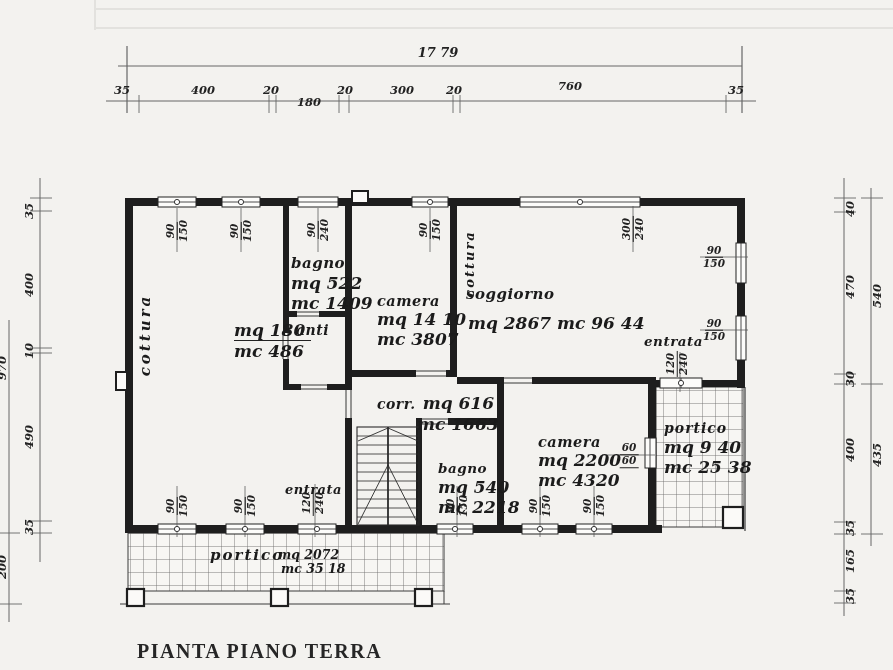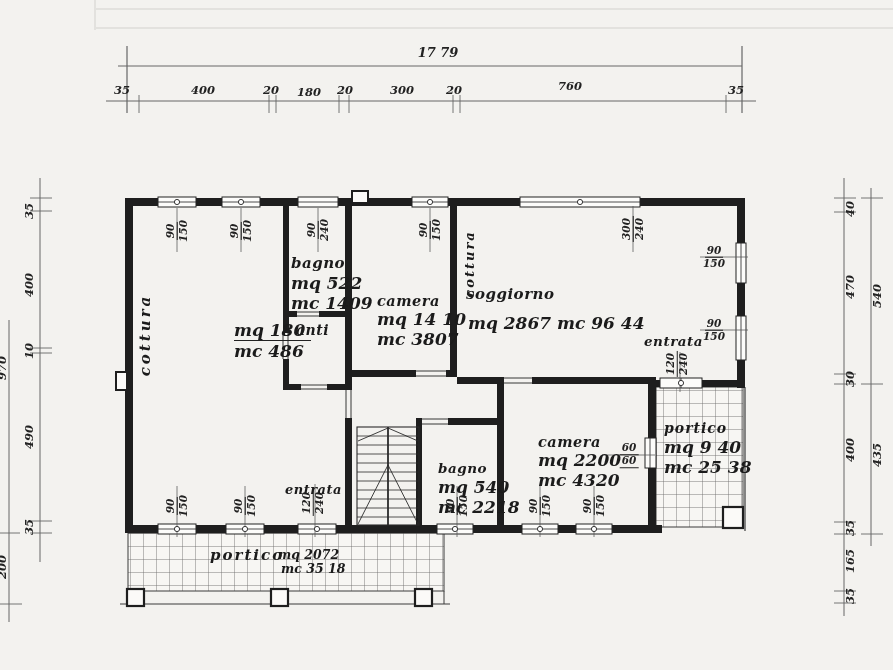--- a/index.html
+++ b/index.html
@@ -262,21 +262,21 @@
       <line x1="358" y1="524" x2="388" y2="465" stroke-width="0.9"></line>
       <line x1="418" y1="524" x2="388" y2="465" stroke-width="0.9"></line>
       <polyline points="358,441 388,428 418,441" stroke-width="0.9"></polyline>
     </g>
   </svg>
 
   <div class="dim" style="left:438px;top:52px;font-size:13px">17 79</div>
   <div class="dim" style="left:122px;top:90px">35</div>
   <div class="dim" style="left:203px;top:90px">400</div>
   <div class="dim" style="left:271px;top:90px">20</div>
-  <div class="dim" style="left:309px;top:92px">180</div>
+  <div class="dim" style="left:309px;top:102px">180</div>
   <div class="dim" style="left:345px;top:90px">20</div>
   <div class="dim" style="left:402px;top:90px">300</div>
   <div class="dim" style="left:454px;top:90px">20</div>
   <div class="dim" style="left:570px;top:86px">760</div>
   <div class="dim" style="left:736px;top:90px">35</div>
 
   <div class="dim rot" style="left:29px;top:211px">35</div>
   <div class="dim rot" style="left:29px;top:285px">400</div>
   <div class="dim rot" style="left:29px;top:351px">10</div>
   <div class="dim rot" style="left:29px;top:437px">490</div>
@@ -377,20 +377,24 @@
 
   <div class="lbl rotc" style="left:470px;top:264px;font-size:13px;letter-spacing:2px">cottura</div>
 
   <div class="lbl rn" style="left:466px;top:286px;font-size:15px">soggiorno</div>
   <div class="lbl rv" style="left:468px;top:313px">mq 2867</div>
   <div class="lbl rv" style="left:557px;top:313px">mc 96 44</div>
 
   <div class="lbl rn" style="left:644px;top:334px;font-size:13.5px">entrata</div>
 
 
+  <div class="lbl" style="left:377px;top:393px">
+    <div><span class="rn" style="font-size:14px">corr.</span><span class="rv" style="margin-left:7px">mq 616</span></div>
+    <div class="rv" style="margin-left:40px">mc 1663</div>
+  </div>
 
   <div class="lbl" style="left:438px;top:461px">
     <div class="rn" style="font-size:13.5px">bagno</div>
     <div class="rv">mq 540</div>
     <div class="rv">mc 2218</div>
   </div>
 
   <div class="lbl" style="left:538px;top:433px">
     <div class="rn" style="font-size:14.5px">camera</div>
     <div class="rv">mq 2200</div>
@@ -402,14 +406,15 @@
     <div class="rv">mq 9 40</div>
     <div class="rv">mc 25 38</div>
   </div>
 
   <div class="lbl rn" style="left:285px;top:482px;font-size:13px">entrata</div>
 
   <div class="lbl rn" style="left:210px;top:547px;font-size:15px;letter-spacing:2px">portico</div>
   <div class="lbl rv" style="left:278px;top:548px;font-size:12.5px">mq 2072</div>
   <div class="lbl rv" style="left:281px;top:562px;font-size:12.5px">mc 35 18</div>
 
+  <div class="title" style="left:137px;top:640px">PIANTA PIANO TERRA</div>
 
 </div>
 
 </body></html>

